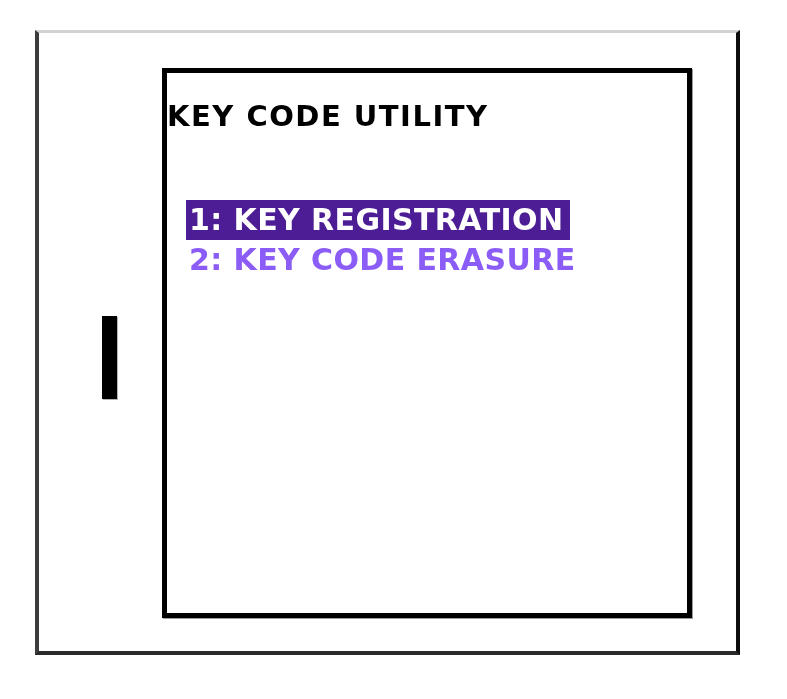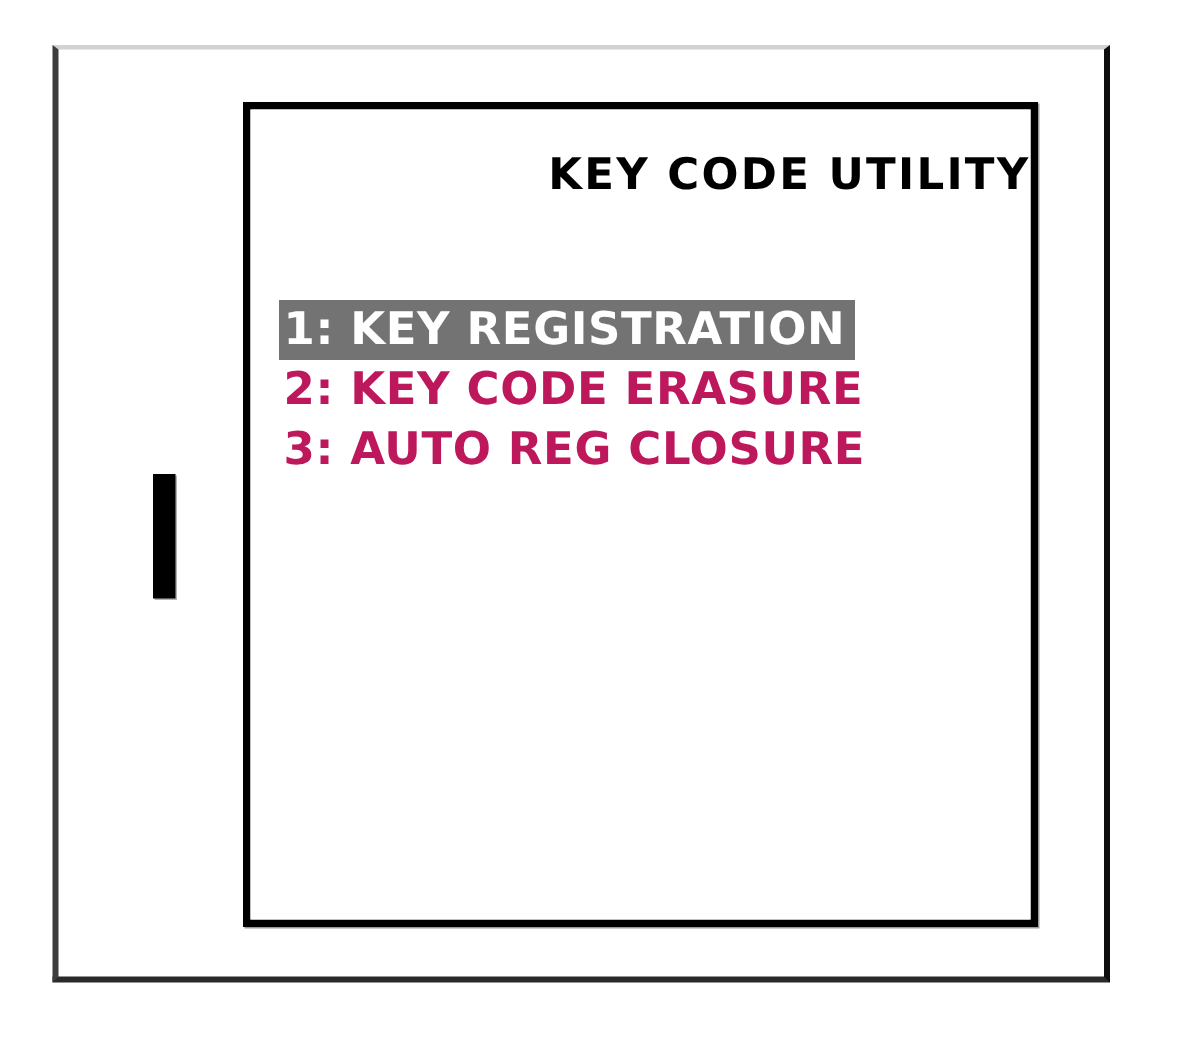--- a/index.html
+++ b/index.html
@@ -59,21 +59,21 @@
     background: #ffffff;
     overflow: hidden;
   }
 
   
   .lcd-title {
     position: absolute;
     left: 0;
     right: 0;
     top: 27px;
-    text-align: right;
+    text-align: left;
     font-family: "DejaVu Sans", sans-serif;
     font-weight: bold;
     font-size: 29px;
     letter-spacing: 1.5px;
     color: #000000;
     line-height: 32px;
     white-space: nowrap;
   }
 
   
@@ -83,28 +83,28 @@
     top: 127px;
     width: 470px;
   }
 
   .menu-item {
     font-family: "DejaVu Sans", sans-serif;
     font-weight: bold;
     font-size: 30px;
     line-height: 37px;
     letter-spacing: 0.4px;
-    color: #be185d;
+    color: #8b5cf6;
     white-space: nowrap;
     padding: 1px 2px 2px 3px;
     box-sizing: border-box;
   }
 
   .menu-item.is-selected {
-    background: #737373;
+    background: #4c1d95;
     color: #ffffff;
     display: inline-block;
     padding-right: 6px;
     text-align: right;
   }
 
   
   .menu-footer {
     position: absolute;
     left: 19px;
@@ -144,23 +144,20 @@
         <div class="menu-list">
 
           <div>
             <div class="menu-item is-selected">1: KEY REGISTRATION</div>
           </div>
 
           <div>
             <div class="menu-item">2: KEY CODE ERASURE</div>
           </div>
 
-          <div>
-            <div class="menu-item">3: AUTO REG CLOSURE</div>
-          </div>
 
         </div>
 
 
       </div>
     </div>
 
   </div>
 </div>
 

